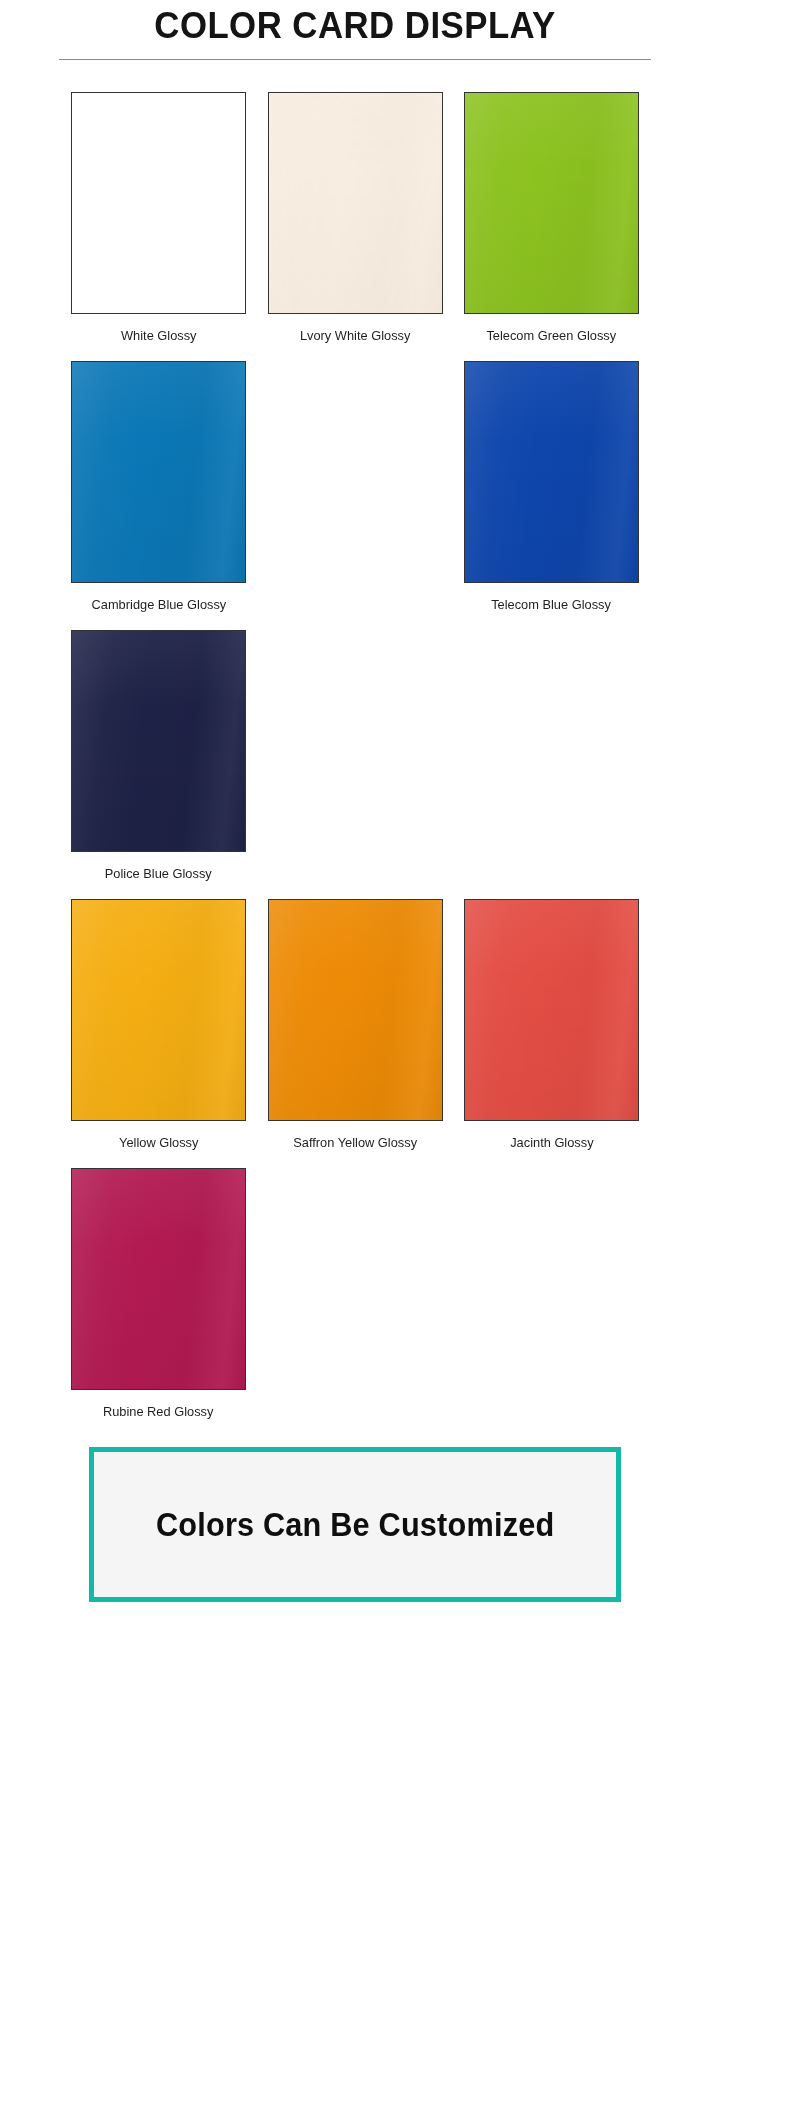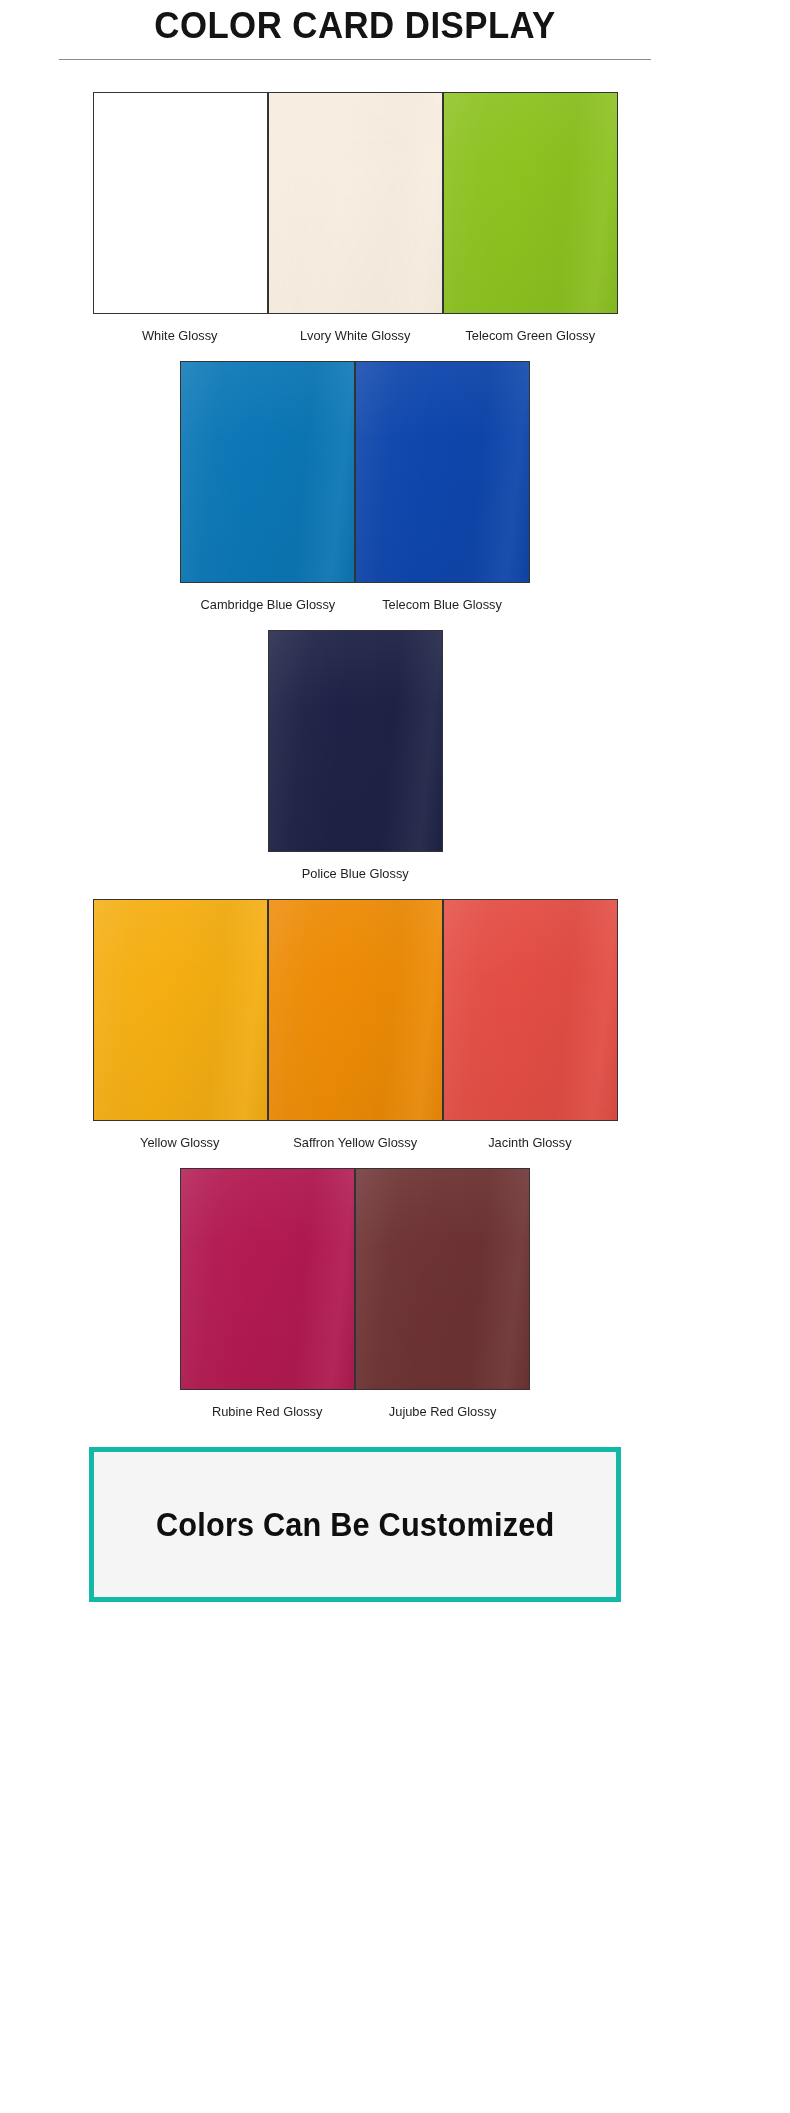--- a/index.html
+++ b/index.html
@@ -49,21 +49,21 @@
 
   
   .grid {
     margin: 0 auto;
     padding-top: 32px;
     width: 568px;
   }
 
   .swatch-row {
     display: flex;
-    justify-content: center;
+    justify-content: space-between;
     margin-bottom: 16px;
   }
 
   .swatch-cell {
     width: 175px;
     display: flex;
     flex-direction: column;
     align-items: center;
   }
 
@@ -183,24 +183,20 @@
         <div class="swatch-cell">
           <div class="swatch-chip" style="background: rgb(227, 77, 68);"></div>
           <div class="swatch-label">Jacinth Glossy</div>
         </div>
       </div>
       <div class="swatch-row">
         <div class="swatch-cell">
           <div class="swatch-chip" style="background: rgb(178, 26, 81);"></div>
           <div class="swatch-label">Rubine Red Glossy</div>
         </div>
-        <div class="swatch-cell">
-          <div class="swatch-chip" style="background: rgb(110, 51, 52);"></div>
-          <div class="swatch-label">Jujube Red Glossy</div>
-        </div>
       </div>
     </div>
 
   <div class="footer-banner" style="background: rgb(245, 245, 245);">
     <div class="footer-text">Colors Can Be Customized</div>
   </div>
 
 </div>
 
 </body></html>

